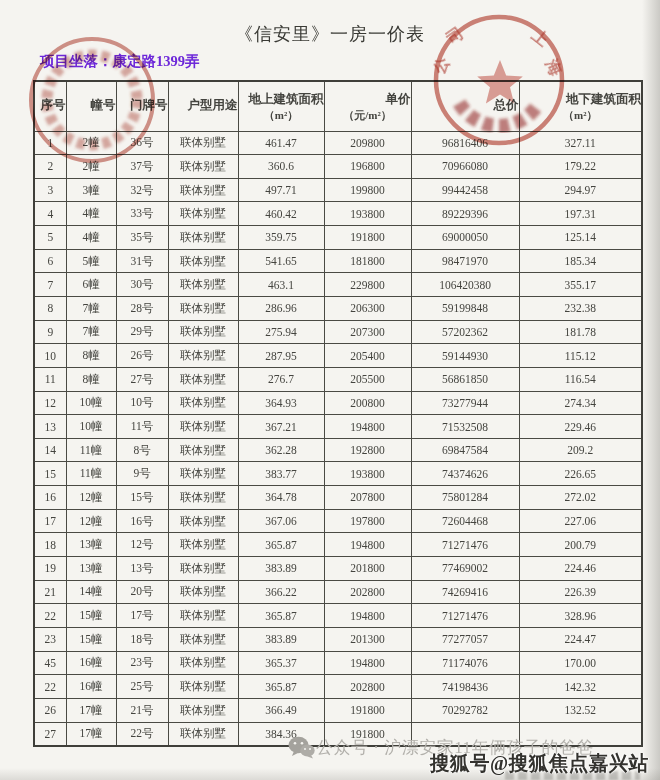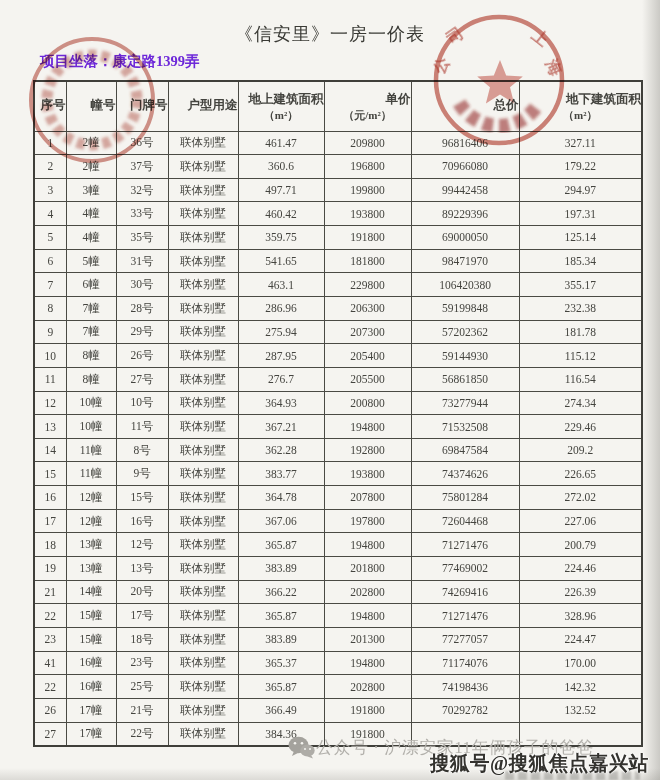--- a/index.html
+++ b/index.html
@@ -311,21 +311,21 @@
           <td>23</td>
           <td>15幢</td>
           <td>18号</td>
           <td>联体别墅</td>
           <td>383.89</td>
           <td>201300</td>
           <td>77277057</td>
           <td>224.47</td>
         </tr>
         <tr>
-          <td>41</td>
+          <td>45</td>
           <td>16幢</td>
           <td>23号</td>
           <td>联体别墅</td>
           <td>365.37</td>
           <td>194800</td>
           <td>71174076</td>
           <td>170.00</td>
         </tr>
         <tr>
           <td>22</td>

